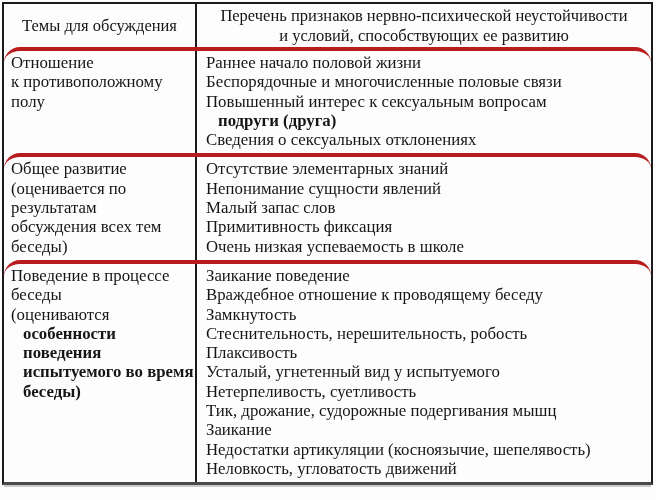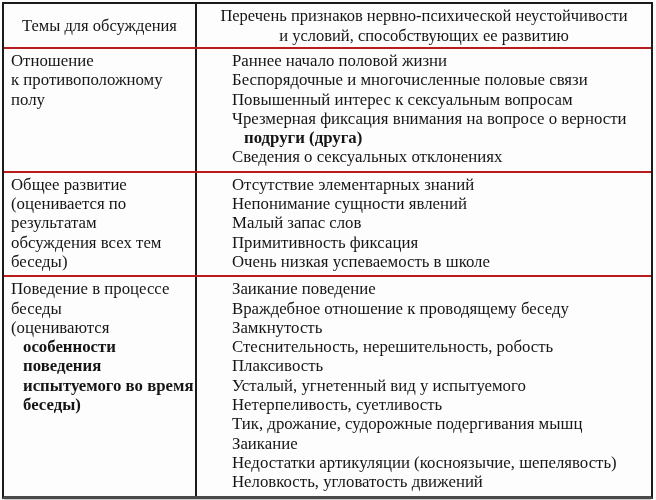--- a/index.html
+++ b/index.html
@@ -32,29 +32,30 @@
     text-align: center;
     font-size: 16.5px;
     line-height: 19.5px;
     padding: 2px 4px;
   }
   .th-topics { border-right: 2px solid #1b1b1b; }
   
   .trow {
     display: grid;
     grid-template-columns: 193px 1fr;
-    border-top: 2px solid #b91c1c;
+    border-top: 4px solid #b91c1c;
+    border-radius: 16px;
   }
   .cell {
     padding: 2px 6px 4px 7px;
     font-size: 16.8px;
     line-height: 19.3px;
   }
   .topic-cell { border-right: 2px solid #1b1b1b; }
-  .signs-cell { padding-left: 15px; margin-left: 20px; }
+  .signs-cell { padding-left: 9px; }
   .line { white-space: nowrap; }
   .line.indent { padding-left: 12px; font-weight: bold; }
   .signs-cell .line { white-space: normal; }
 </style>
 </head>
 <body>
 
 <div class="doc-table">
   <div class="thead">
     <div class="th th-topics">
@@ -69,21 +70,20 @@
       <div class="trow">
         <div class="cell topic-cell">
           <div class="line">Отношение</div>
           <div class="line">к противоположному</div>
           <div class="line">полу</div>
         </div>
         <div class="cell signs-cell">
           <div class="line">Раннее начало половой жизни</div>
           <div class="line">Беспорядочные и многочисленные половые связи</div>
           <div class="line">Повышенный интерес к сексуальным вопросам</div>
-          <div class="line">Чрезмерная фиксация внимания на вопросе о верности</div>
           <div class="line indent">подруги (друга)</div>
           <div class="line">Сведения о сексуальных отклонениях</div>
         </div>
       </div>
       <div class="trow">
         <div class="cell topic-cell">
           <div class="line">Общее развитие</div>
           <div class="line">(оценивается по</div>
           <div class="line">результатам</div>
           <div class="line">обсуждения всех тем</div>

